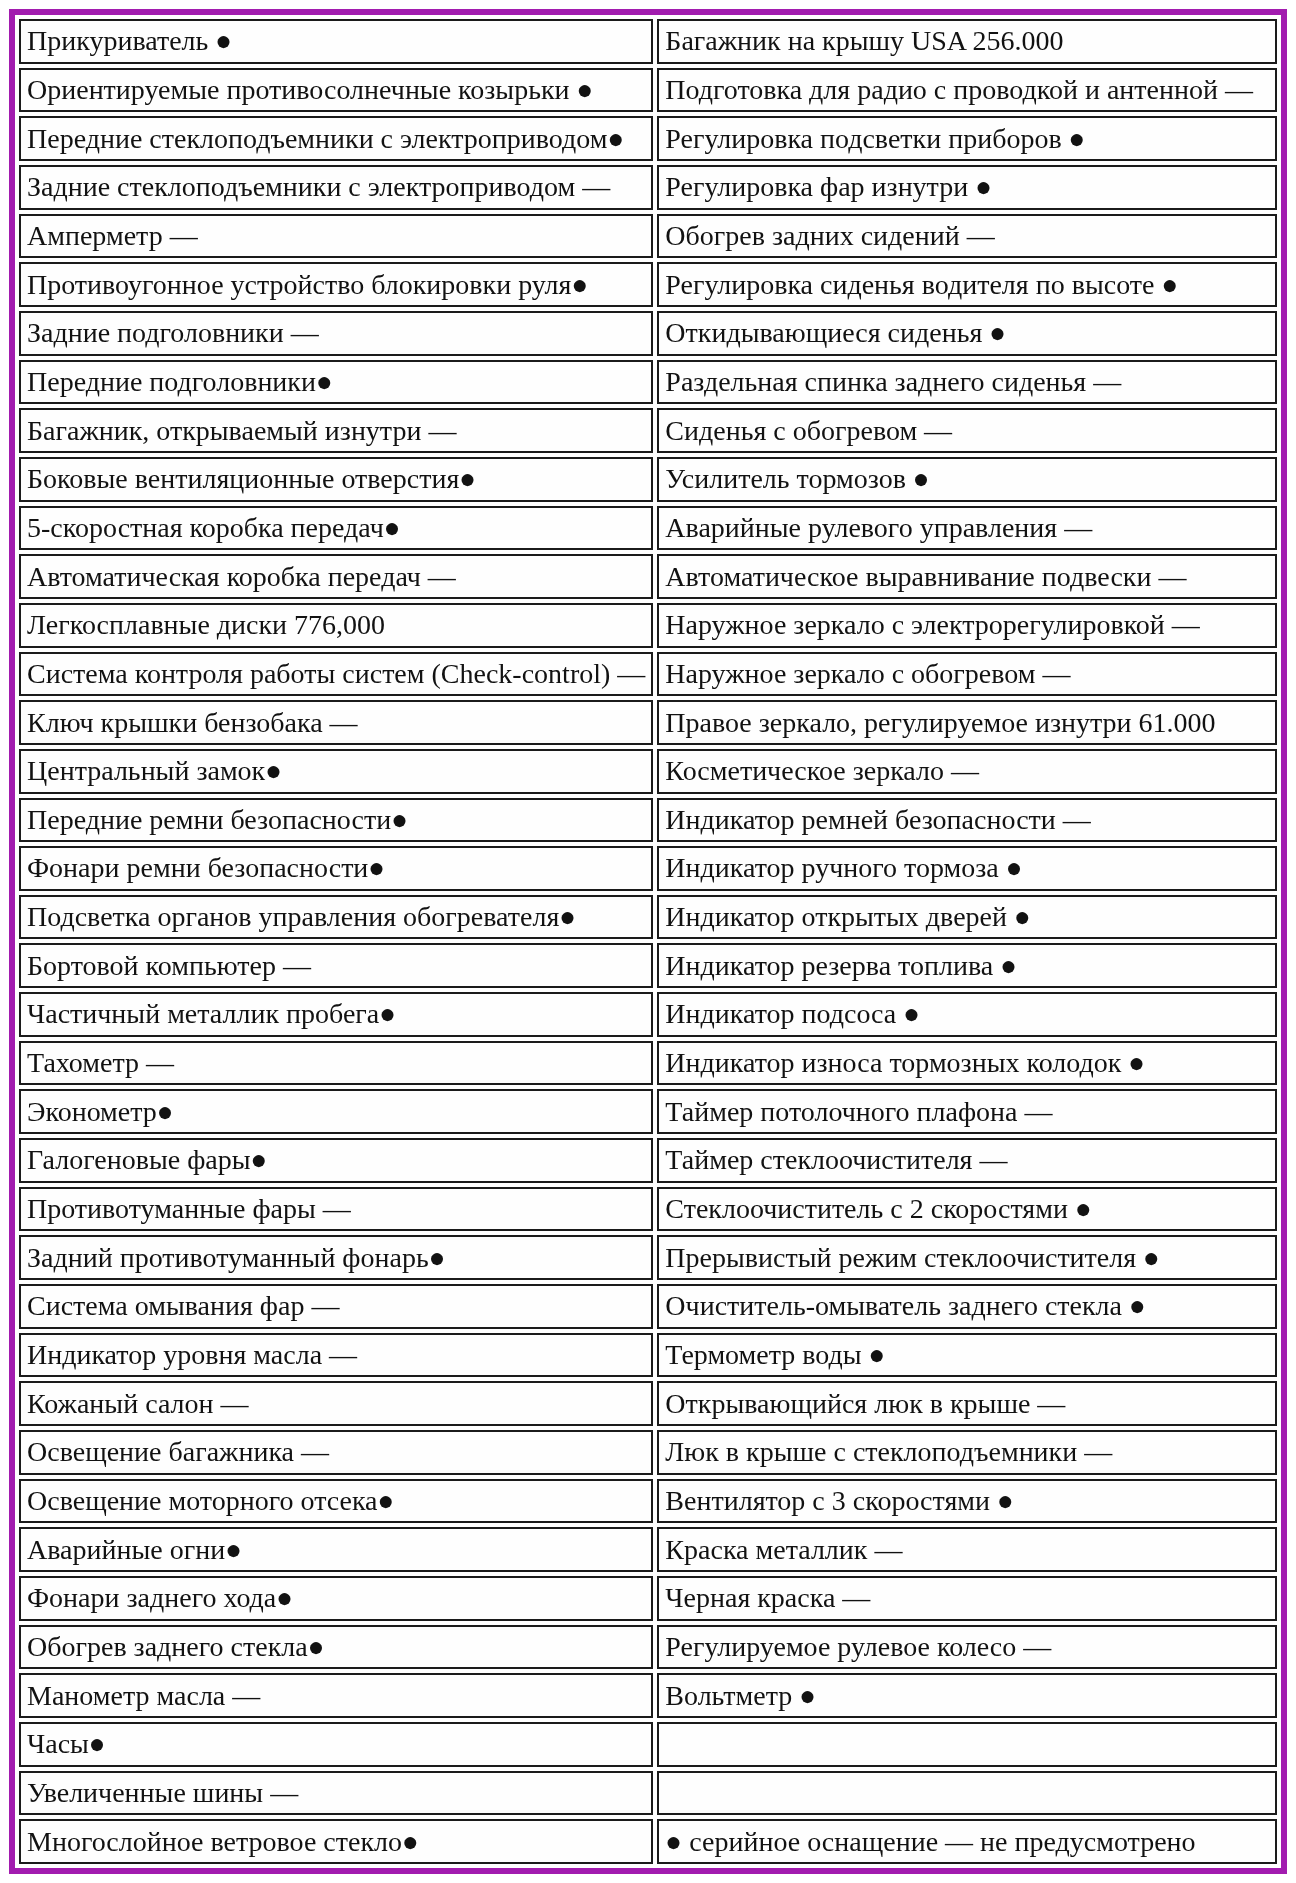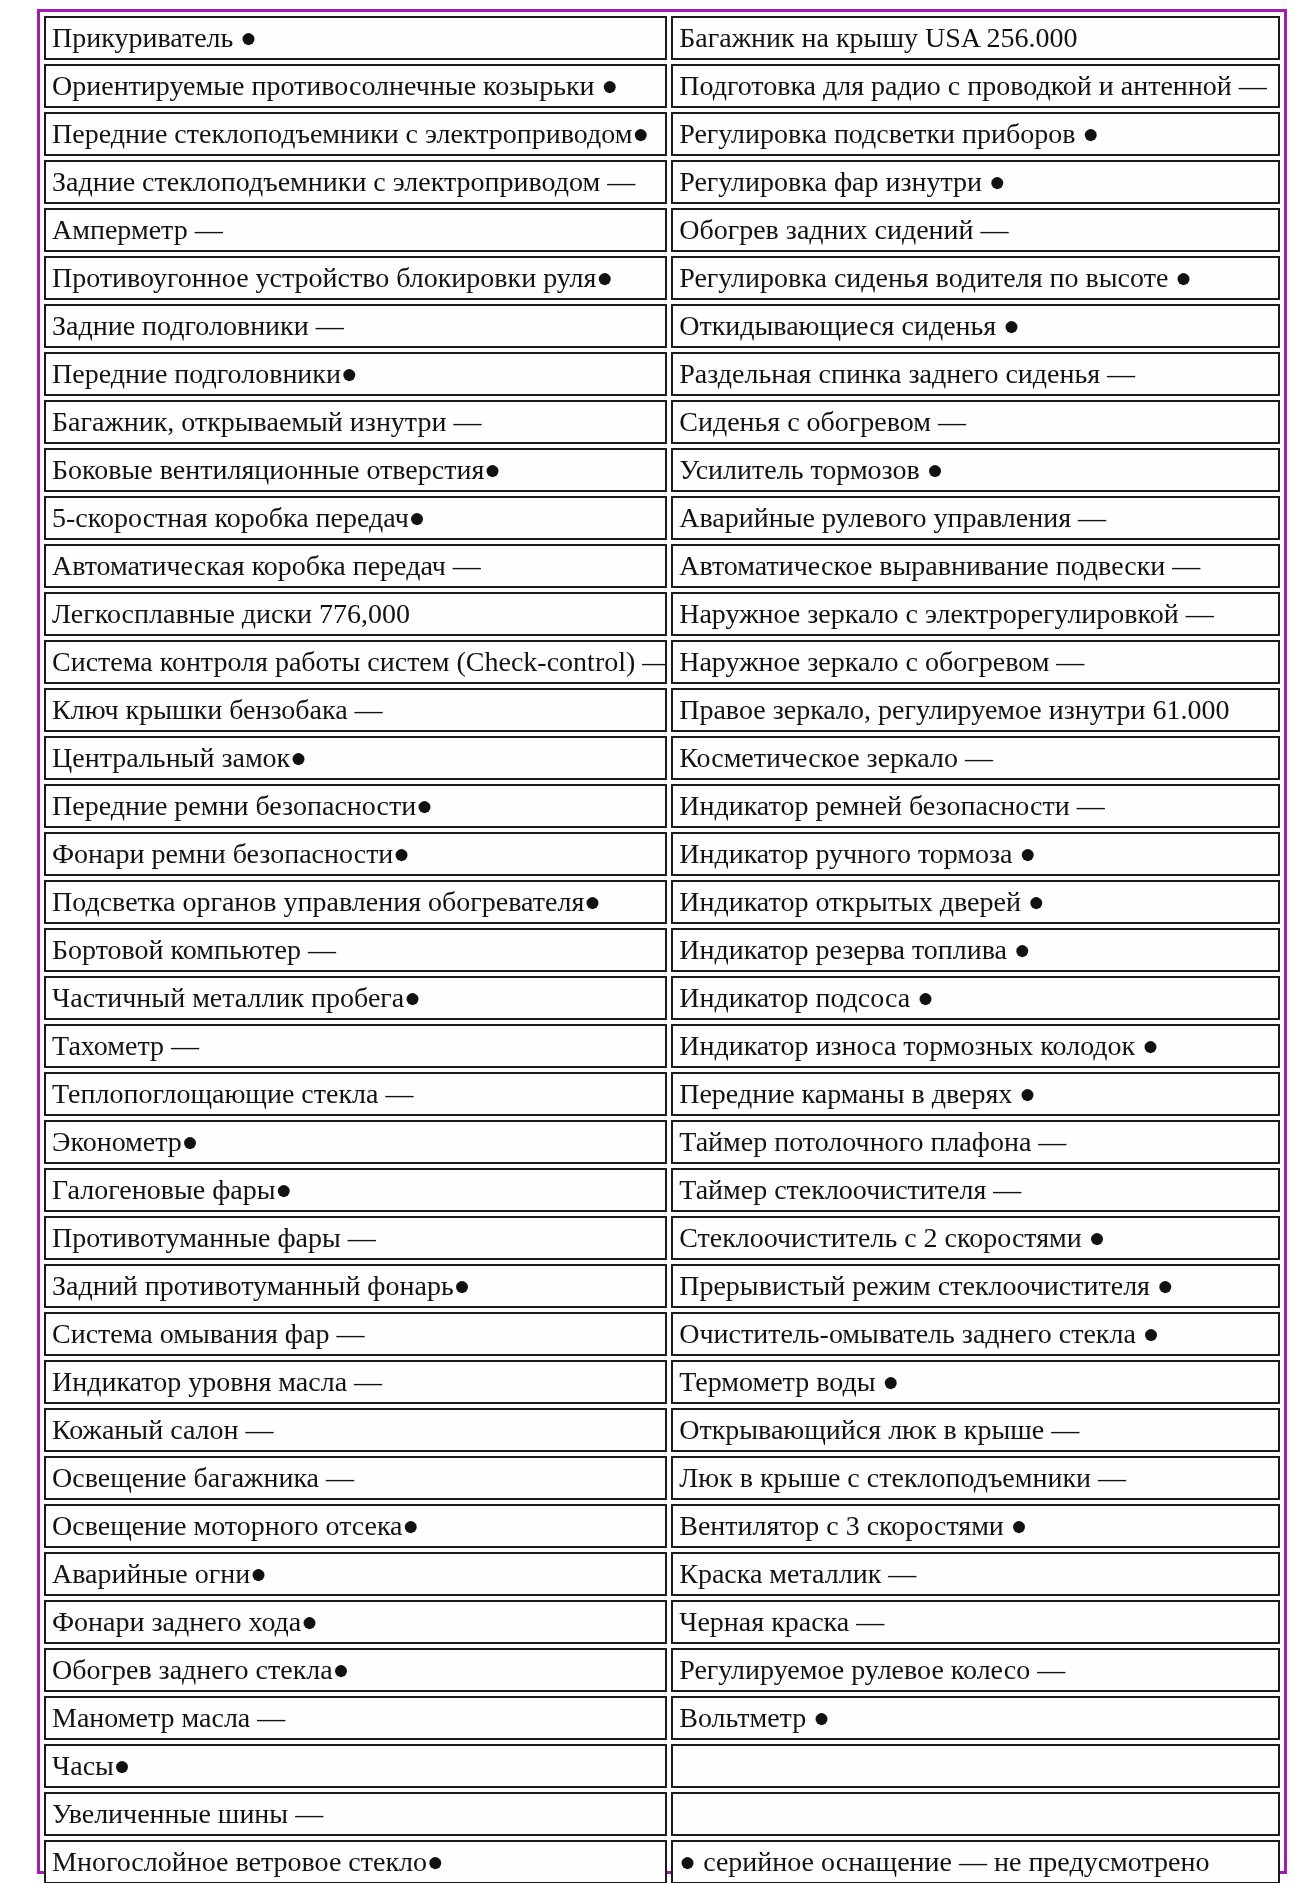--- a/index.html
+++ b/index.html
@@ -14,23 +14,22 @@
     box-sizing: border-box;
     background: #ffffff;
     position: relative;
   }
   .frame {
     position: absolute;
     left: 9px;
     top: 9px;
     right: 9px;
     bottom: 9px;
-    border: 3px solid #a21caf;
+    border: 6px solid #a21caf;
     box-sizing: border-box;
-    margin-left: 28px;
   }
   table.equip {
     width: 100%;
     height: 100%;
     border-collapse: separate;
     border-spacing: 4px;
     table-layout: fixed;
   }
   table.equip td {
     border: 2px solid #1b1b1b;
@@ -136,24 +135,20 @@
           </tr>
           <tr>
             <td class="col-left">Частичный металлик пробега●</td>
             <td class="col-right">Индикатор подсоса ●</td>
           </tr>
           <tr>
             <td class="col-left">Тахометр —</td>
             <td class="col-right">Индикатор износа тормозных колодок ●</td>
           </tr>
           <tr>
-            <td class="col-left">Теплопоглощающие стекла —</td>
-            <td class="col-right">Передние карманы в дверях ●</td>
-          </tr>
-          <tr>
             <td class="col-left">Эконометр●</td>
             <td class="col-right">Таймер потолочного плафона —</td>
           </tr>
           <tr>
             <td class="col-left">Галогеновые фары●</td>
             <td class="col-right">Таймер стеклоочистителя —</td>
           </tr>
           <tr>
             <td class="col-left">Противотуманные фары —</td>
             <td class="col-right">Стеклоочиститель с 2 скоростями ●</td>

